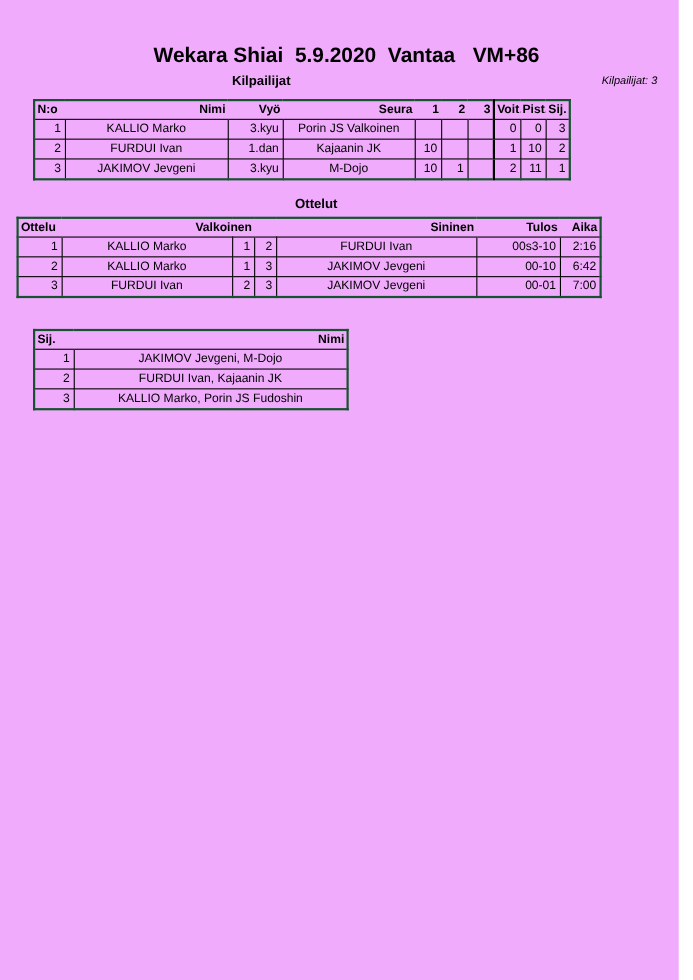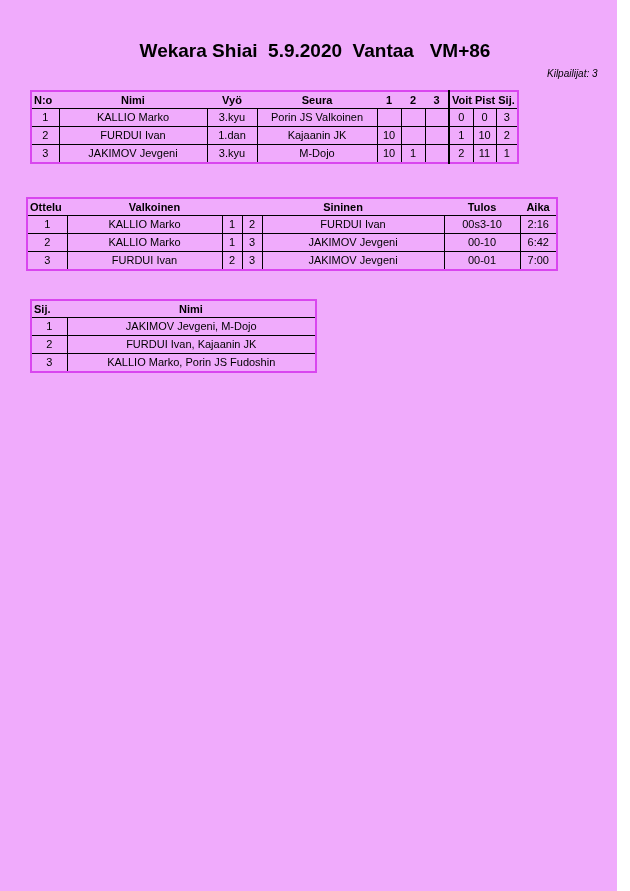--- a/index.html
+++ b/index.html
@@ -36,21 +36,21 @@
     position: absolute;
     top: 68px; left: 547px;
     font-size: 10px;
     white-space: nowrap;
     font-style: italic;
   }
   table.sheet {
     position: absolute;
     border-collapse: collapse;
     table-layout: fixed;
-    border: 2px solid #d946ef;
+    border: 2px solid #14532d;
     font-size: 11px;
   }
   table.sheet th {
     border: none;
     border-bottom: 1px solid #000;
     font-size: 11px;
     font-weight: bold;
     height: 16px;
     line-height: 16px;
     padding: 0 2px;
@@ -59,33 +59,34 @@
   }
   table.sheet td {
     border: 1px solid #000;
     height: 17px;
     line-height: 17px;
     padding: 0 3px;
     white-space: nowrap;
     overflow: hidden;
   }
   table.t1 { left: 30px; top: 90px;  width: 487px; }
-  table.t2 { left: 26px; top: 197px; width: 530px; padding-left: 48px; }
+  table.t2 { left: 15px; top: 197px; width: 530px; padding-left: 48px; }
   table.t3 { left: 30px; top: 299px; width: 285px; }
   .al { text-align: center; margin-top: 32px; }
-  .ac { text-align: center; }
+  .ac { text-align: right; }
   .thick-l { border-left: 2px solid #000 !important; }
   th.hfirst { padding-left: 1px; text-align: left; }
 </style>
 </head>
 <body>
 
 <div class="page">
 
   <div class="page-title">Wekara Shiai  5.9.2020  Vantaa   VM+86</div>
+  <div class="sec-title kilpailijat">Kilpailijat</div>
   <div class="count-label">Kilpailijat: 3</div>
 
   <table class="sheet t1">
     <colgroup>
       <col style="width:28px">
         <col style="width:148px">
         <col style="width:50px">
         <col style="width:120px">
       <col style="width:24px">
         <col style="width:24px">
@@ -141,20 +142,21 @@
         <td class="ac">10</td>
         <td class="ac">1</td>
         <td class="ac"></td>
         <td class="ac thick-l">2</td>
         <td class="ac">11</td>
         <td class="ac">1</td>
       </tr>
     </tbody>
   </table>
 
+  <div class="sec-title ottelut">Ottelut</div>
 
   <table class="sheet t2">
     <colgroup>
       <col style="width:40px">
         <col style="width:155px">
         <col style="width:20px">
         <col style="width:20px">
       <col style="width:182px">
         <col style="width:76px">
         <col style="width:37px">

